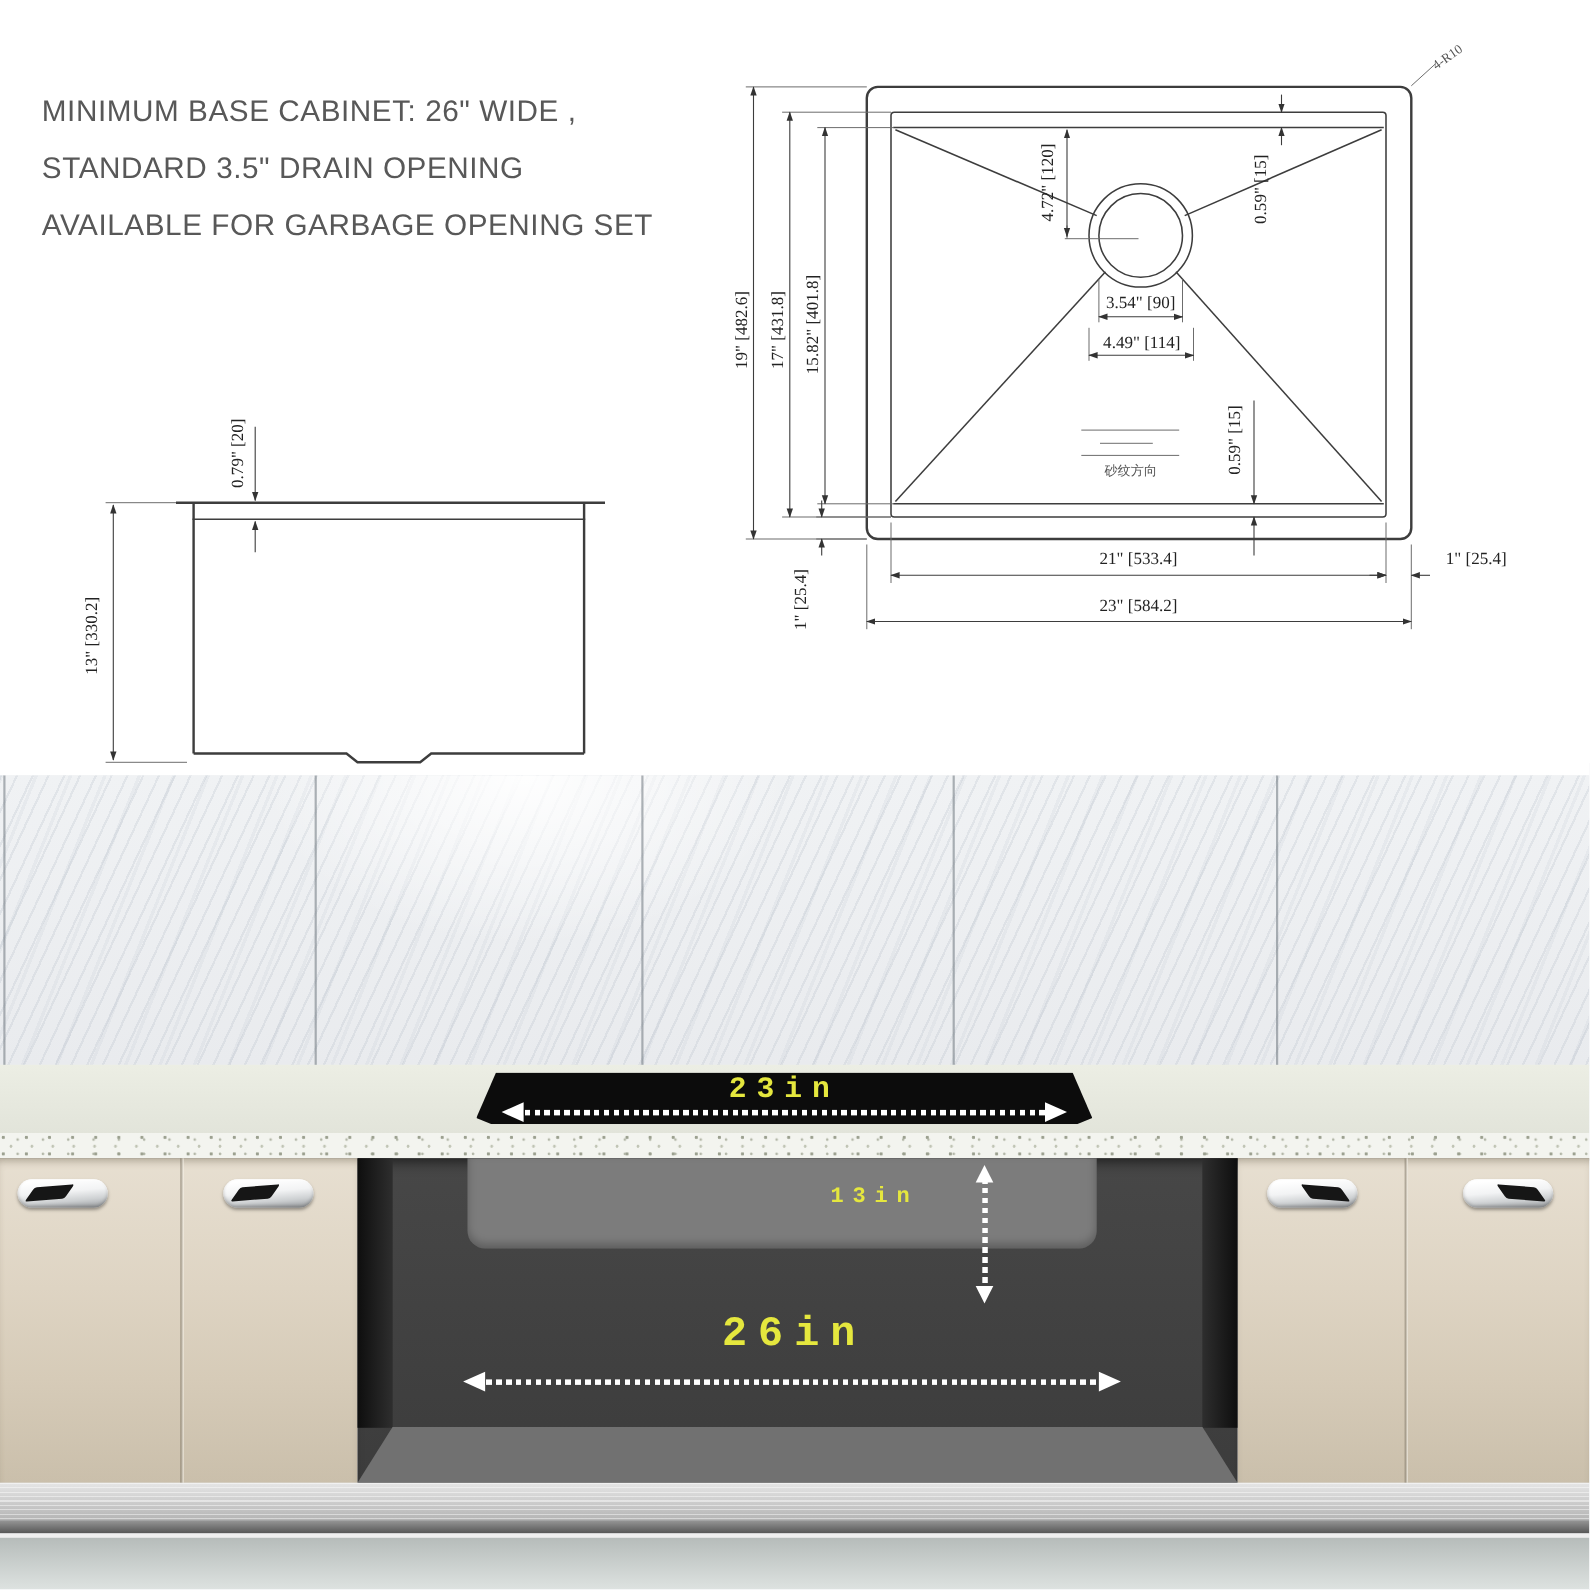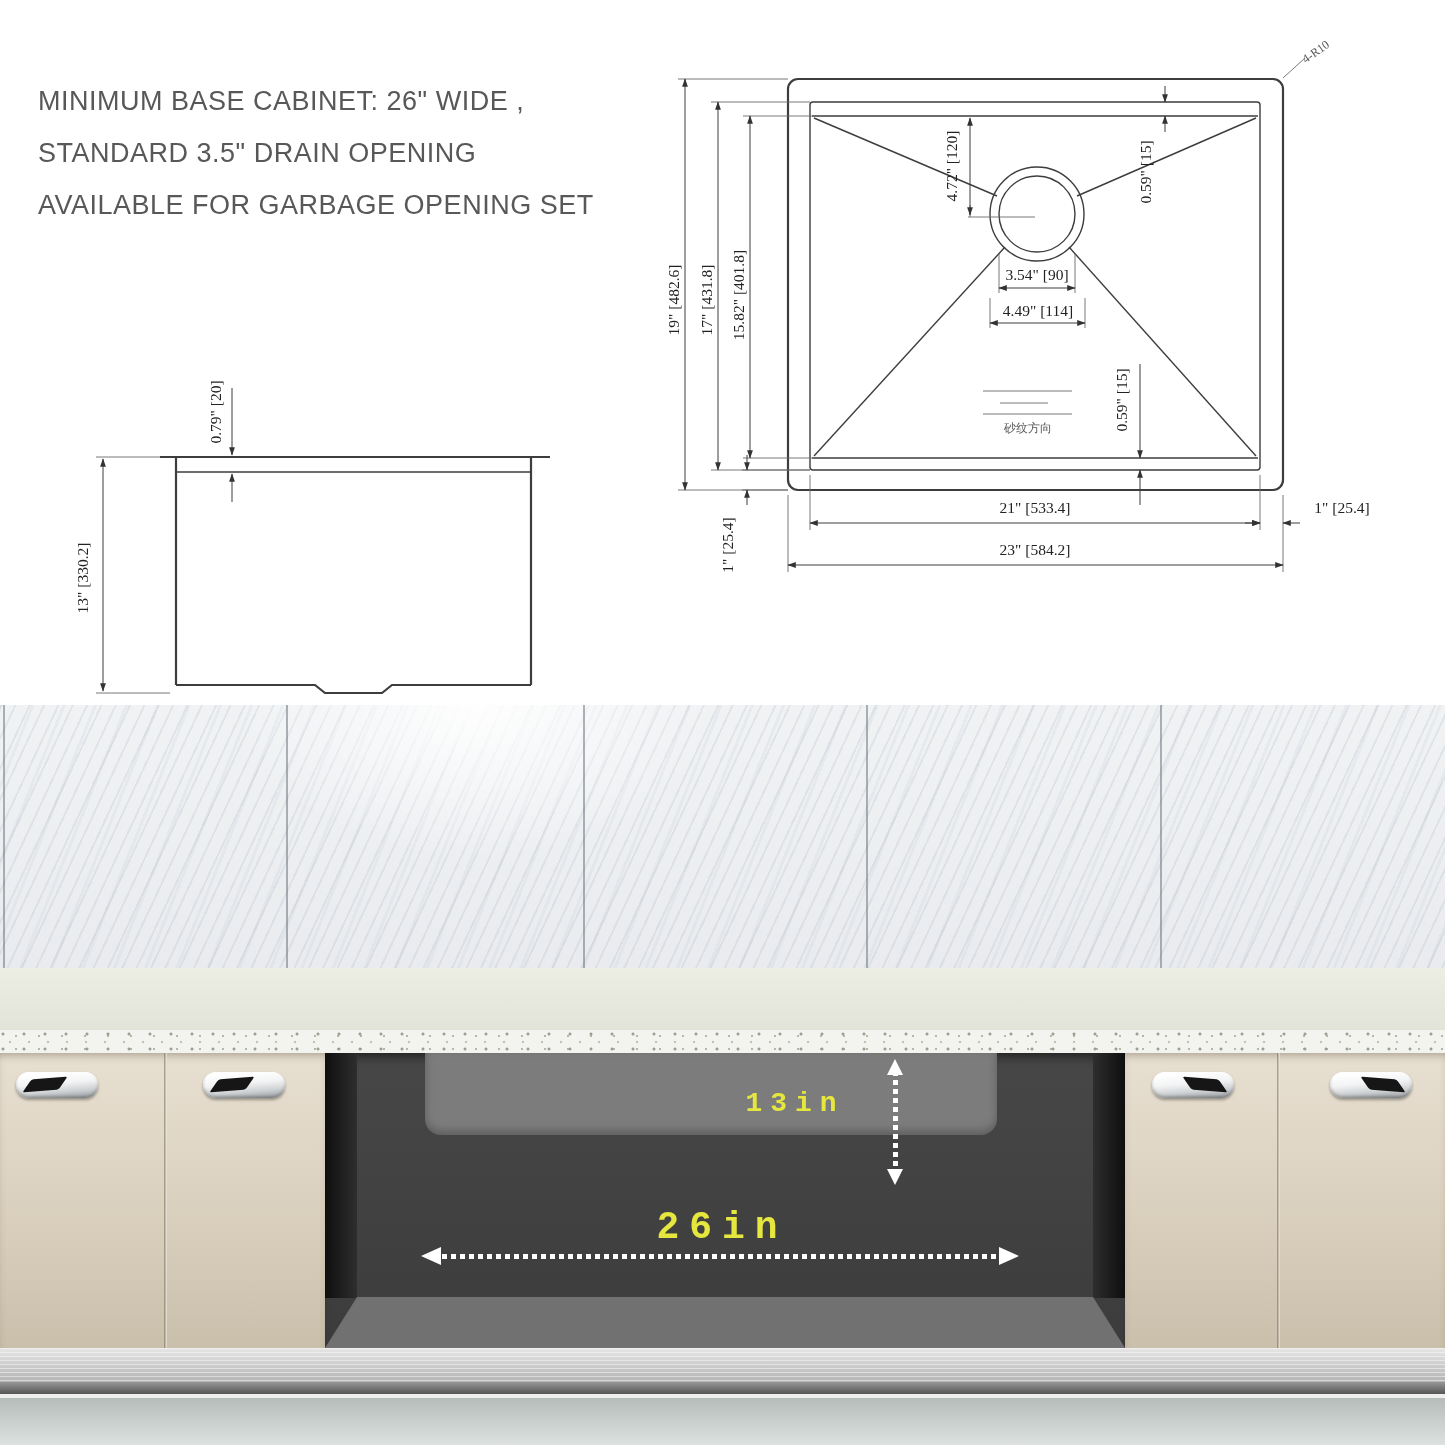--- a/index.html
+++ b/index.html
@@ -219,48 +219,56 @@
       <div class="tile-seam" style="left:3px"></div>
       <div class="tile-seam" style="left:286px"></div>
       <div class="tile-seam" style="left:583px"></div>
       <div class="tile-seam" style="left:866px"></div>
       <div class="tile-seam" style="left:1160px"></div>
     </div>
 
     <div class="countertop"></div>
     <div class="counter-edge"></div>
 
+    <div class="cutout">
+      <div class="dim-label yellow">23in</div>
+      <div class="h-arrow" style="left:25px;right:25px;top:36px">
+        <div class="dots"></div>
+        <div class="a-l"></div>
+        <div class="a-r"></div>
+      </div>
+    </div>
 
     <div class="cab-row">
       <div class="door-panel" style="left:0;width:325px">
         <div class="door-seam" style="left:164px"></div>
         <div class="handle" style="left:16px"></div>
         <div class="handle" style="left:203px"></div>
       </div>
       <div class="door-panel" style="left:1125px;width:320px">
         <div class="door-seam" style="left:152px"></div>
         <div class="handle mirror" style="left:27px"></div>
         <div class="handle mirror" style="left:205px"></div>
       </div>
     </div>
 
     <div class="opening">
       <div class="side-shadow left"></div>
       <div class="side-shadow right"></div>
       <div class="sink-shadow"></div>
       <div class="open-floor"></div>
 
-      <div class="big-dim yellow" style="left:470px;top:35px;font-size:28px;letter-spacing:8px">13in</div>
+      <div class="big-dim yellow" style="left:470px;top:24px;font-size:20px;letter-spacing:8px">13in</div>
       <div class="v-arrow" style="left:570px;top:8px;height:122px">
         <div class="dots"></div>
         <div class="a-t"></div>
         <div class="a-b"></div>
       </div>
 
-      <div class="big-dim yellow" style="left:397px;top:153px;font-size:38px;letter-spacing:10px">26in</div>
+      <div class="big-dim yellow" style="left:397px;top:139px;font-size:38px;letter-spacing:10px">26in</div>
       <div class="h-arrow" style="left:98px;right:108px;top:203px">
         <div class="dots"></div>
         <div class="a-l"></div>
         <div class="a-r"></div>
       </div>
     </div>
 
     <div class="toekick"></div>
     <div class="toekick-dark"></div>
     <div class="toekick-bright"></div>

